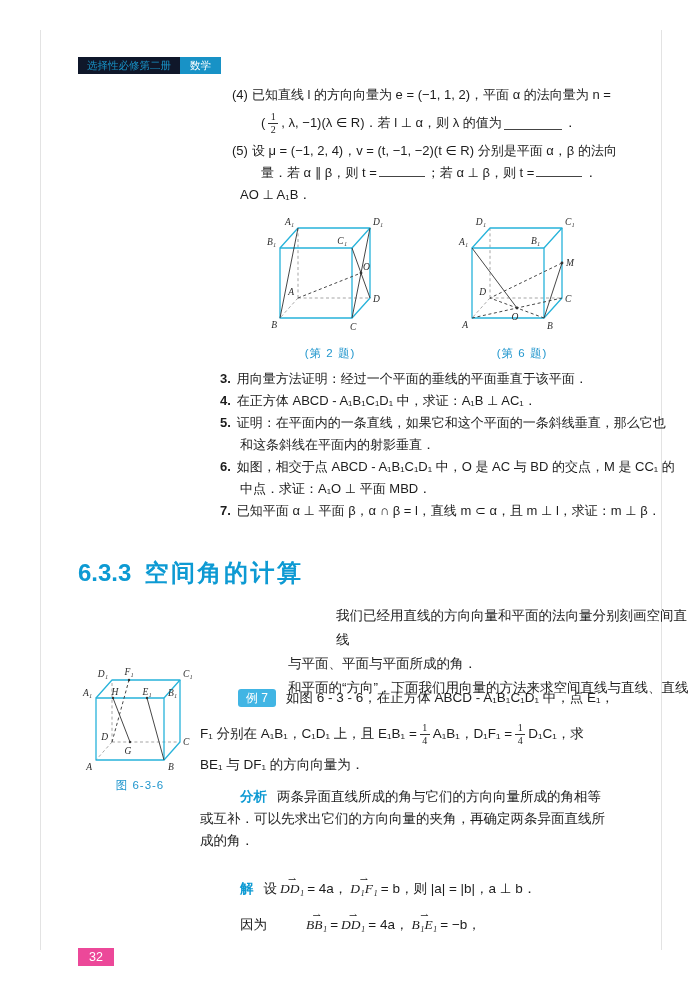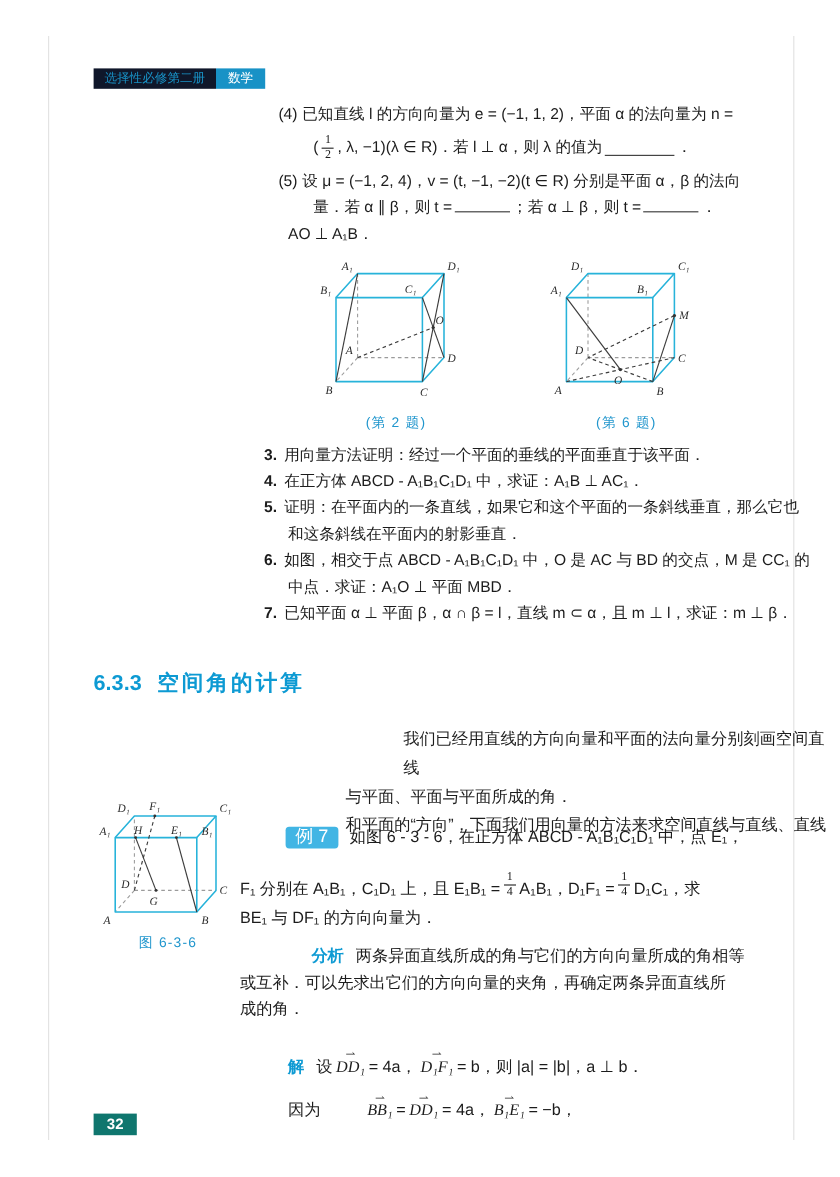--- a/index.html
+++ b/index.html
@@ -34,48 +34,48 @@
   .figcap { color:#2196cd; font-size:11.5px; margin-top:2px; letter-spacing:1px; }
 
   svg.cube { display:block; }
   .hid path { stroke:#9b9b9b; stroke-width:0.9; stroke-dasharray:3 2.6; fill:none; }
   .edges path { stroke:#27b3da; stroke-width:1.3; fill:none; stroke-linejoin:round; }
   .aux path { stroke:#3c3c3c; stroke-width:0.95; fill:none; }
   .auxd path { stroke:#3c3c3c; stroke-width:0.95; fill:none; stroke-dasharray:3 2.6; }
   .pt { fill:#333; }
   svg.cube text { font-family:"Liberation Serif","DejaVu Serif",serif; font-style:italic; font-size:9.5px; fill:#2b2b2b; }
 
-  .section-head { position:absolute; left:78px; top:557px; color:#0d9ad3; font-size:18px; font-weight:700; }
+  .section-head { position:absolute; left:78px; top:557px; color:#0d9ad3; font-size:24px; font-weight:700; }
   .section-head .sn { margin-right:13px; }
   .section-head .st { letter-spacing:2.5px; }
 
   .intro { position:absolute; left:240px; top:604px; width:402px; font-size:13.5px; line-height:24px;margin-left:48px; }
   .indent { padding-left:48px; }
 
   .fig636 { position:absolute; left:78px; top:664px; width:124px; display:flex; flex-direction:column; align-items:center; }
 
   .example { position:absolute; left:200px; top:686px; width:440px; font-size:13.5px; }
   .exl1 { padding-left:38px; line-height:24px; }
-  .badge-ex { display:inline-block; background:#41b5e4; color:#fff; font-size:15px; line-height:18px;
+  .badge-ex { display:inline-block; background:#41b5e4; color:#fff; font-size:12px; line-height:18px;
               padding:0 8px; border-radius:3px; margin-right:10px; }
-  .exl2 { margin-top:8px; height:32px; display:flex; align-items:flex-end; }
+  .exl2 { margin-top:8px; height:32px; display:flex; align-items:center; }
   .exl3 { margin-top:4px; line-height:22px; }
-  .ana1 { margin-top:10px; line-height:22px; padding-left:40px;text-align:center; }
+  .ana1 { margin-top:10px; line-height:22px; padding-left:40px; }
   .anal { line-height:22px; }
   .lblb { color:#0d9ad3; font-weight:700; margin-right:10px; }
   .sol { margin-top:10px; padding-left:40px; line-height:30px; height:30px; }
   .because { margin-top:6px; padding-left:40px; line-height:30px; height:30px; }
   .gap { display:inline-block; width:36px; }
   .vec { position:relative; display:inline-block; font-family:"Liberation Serif","DejaVu Serif",serif;
          font-style:italic; margin:12px 3px; }
   .vec::after { content:"⇀"; position:absolute; left:50%; top:-9px; transform:translateX(-50%);
                 font-size:10px; font-style:normal; }
 
-  .pagenum { position:absolute; left:78px; top:928px; background:#0f766e; color:#fff; font-size:12.5px;
-             font-weight:700; line-height:18px; padding:0 11px; }
+  .pagenum { position:absolute; left:78px; top:948px; background:#ec4899; color:#fff; font-size:12.5px;
+             font-weight:400; line-height:18px; padding:0 11px; }
 </style>
 </head>
 <body>
 
 <div class="page">
 
   <div class="vrule v-left"></div>
   <div class="vrule v-right"></div>
 
   <div class="header">

